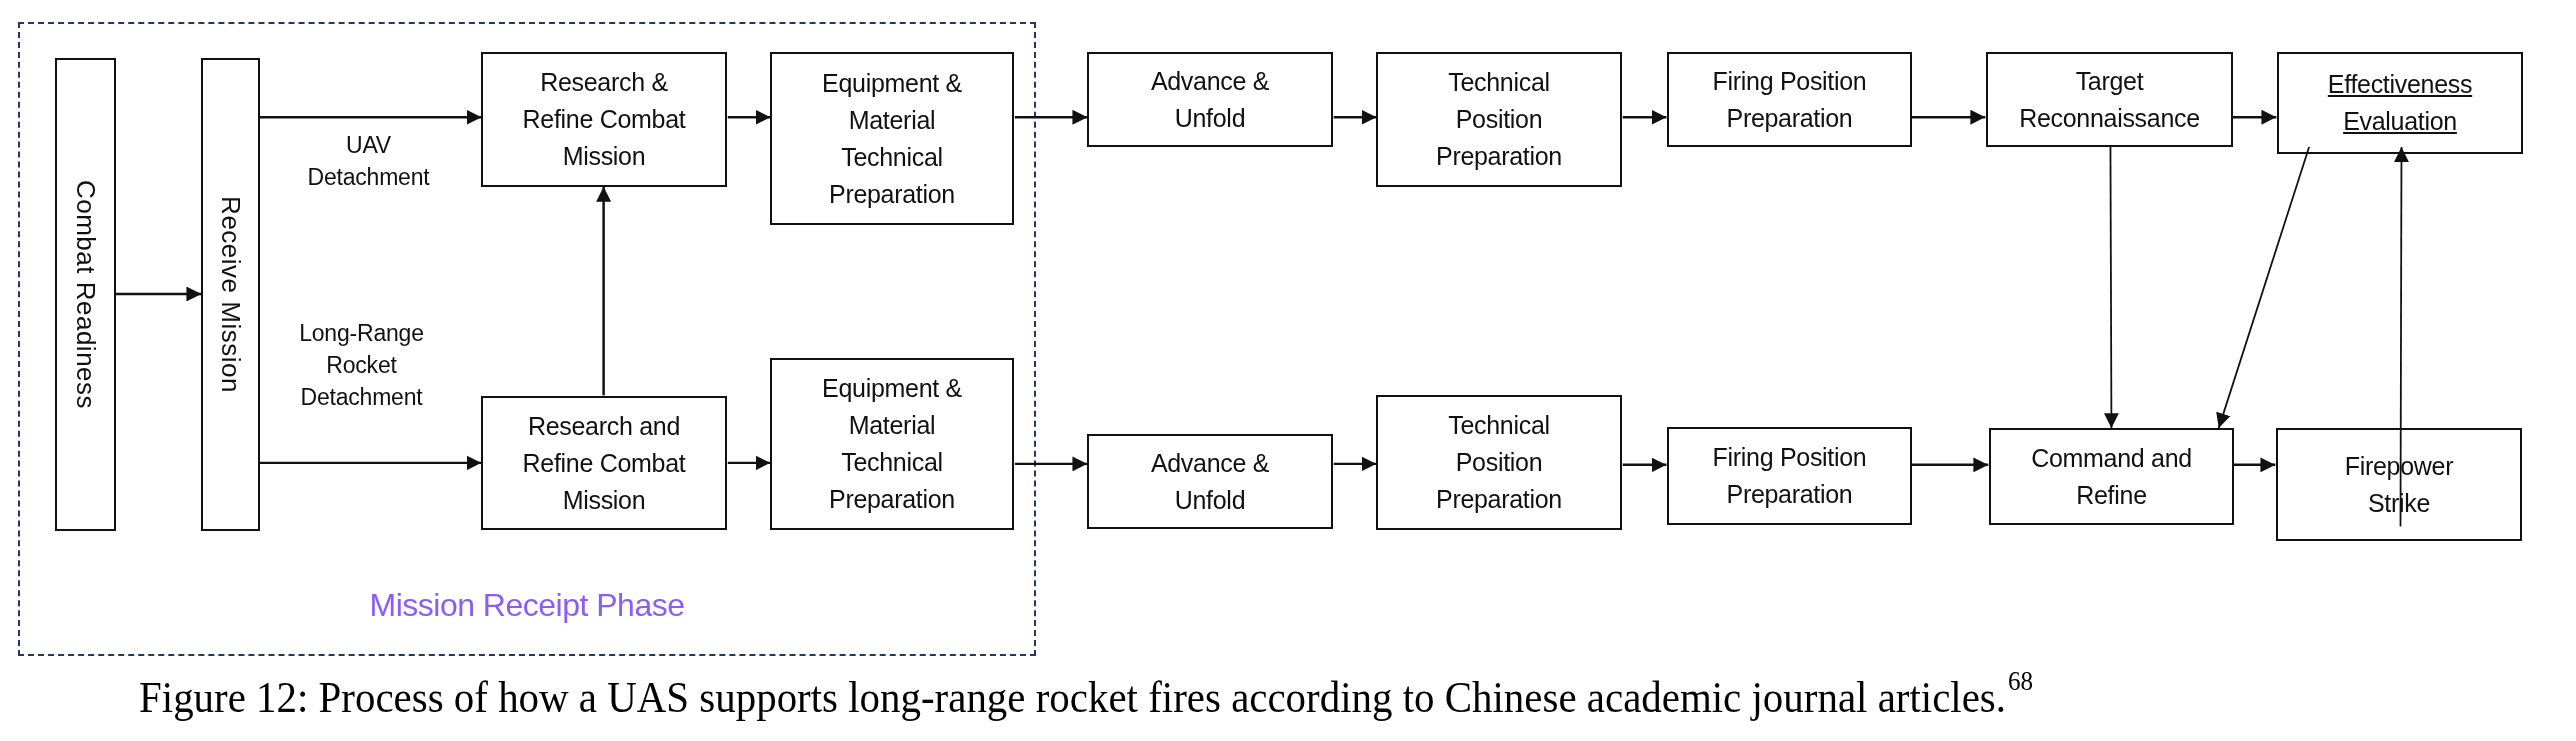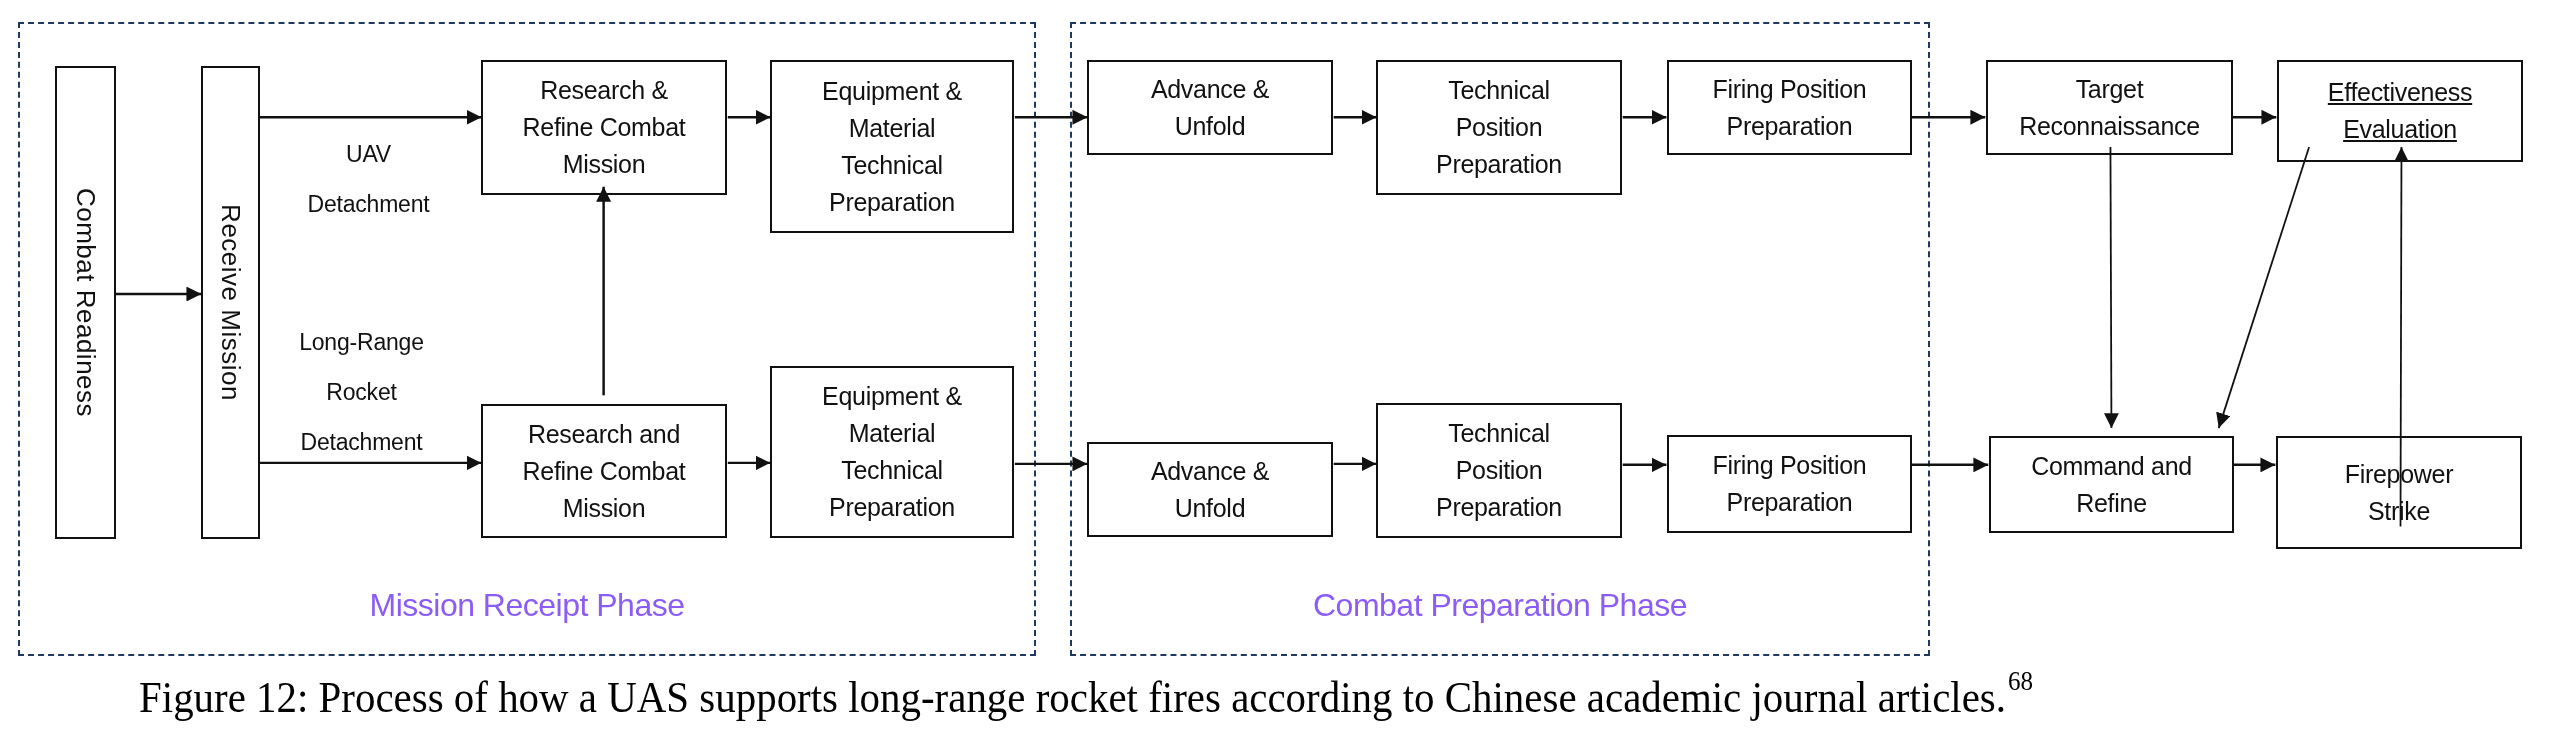--- a/index.html
+++ b/index.html
@@ -4,40 +4,37 @@
 <style>
   html, body { margin: 0; padding: 0; background: #ffffff; }
   body { width: 2576px; height: 741px; position: relative; overflow: hidden;
          font-family: "Liberation Sans", sans-serif; color: #111; }
   #diagram { position: absolute; left: 0; top: 0; width: 2576px; height: 741px; }
   .phase { position: absolute; border: 2px dashed #1f3864; box-sizing: border-box; }
   .phase-label { position: absolute; left: 0; right: 0; text-align: center;
                  font-size: 32px; color: #8b5cf6; letter-spacing: -0.5px; }
   .node { position: absolute; box-sizing: border-box; border: 2.5px solid #111; background: #fff;
           display: flex; align-items: center; justify-content: center; text-align: center;
-          font-size: 25px; line-height: 37px; letter-spacing: -0.3px; padding: 0 4px; margin-top: 8px; }
+          font-size: 25px; line-height: 37px; letter-spacing: -0.3px; padding: 0 4px; }
   .node span { white-space: pre-line; display: block; }
   .vnode span { transform: rotate(90deg); white-space: nowrap; font-size: 26px; letter-spacing: 0.5px; }
-  .edge-label { position: absolute; text-align: center; font-size: 23px; line-height: 50px;
+  .edge-label { position: absolute; text-align: center; font-size: 23px; line-height: 32px;
                 white-space: pre-line; letter-spacing: -0.2px; }
   svg#edges { position: absolute; left: 0; top: 0; width: 2576px; height: 741px; pointer-events: none; }
   #caption { position: absolute; left: 139px; top: 672px; font-family: "Liberation Serif", serif;
              font-size: 44px; white-space: nowrap; transform-origin: left top; transform: scaleX(0.93); color: #000; }
   #caption sup { font-size: 27px; vertical-align: top; position: relative; top: -6px; margin-left: 2px; }
 </style>
 </head>
 <body>
 
 <div id="diagram">
 
   <div class="phase" style="left:18px; top:22px; width:1018px; height:634px;">
     <div class="phase-label" style="top:563px;">Mission Receipt Phase</div>
-  </div>
-  <div class="phase" style="left:1070px; top:22px; width:860px; height:634px;">
-    <div class="phase-label" style="top:563px;">Combat Preparation Phase</div>
   </div>
 
   <div class="node vnode" style="left:55px; top:58px; width:61px; height:473px;">
     <span>Combat Readiness</span>
   </div>
   <div class="node vnode" style="left:201px; top:58px; width:59px; height:473px;">
     <span>Receive Mission</span>
   </div>
 
   <div class="edge-label" style="left:279px; top:129px; width:179px;">UAV

